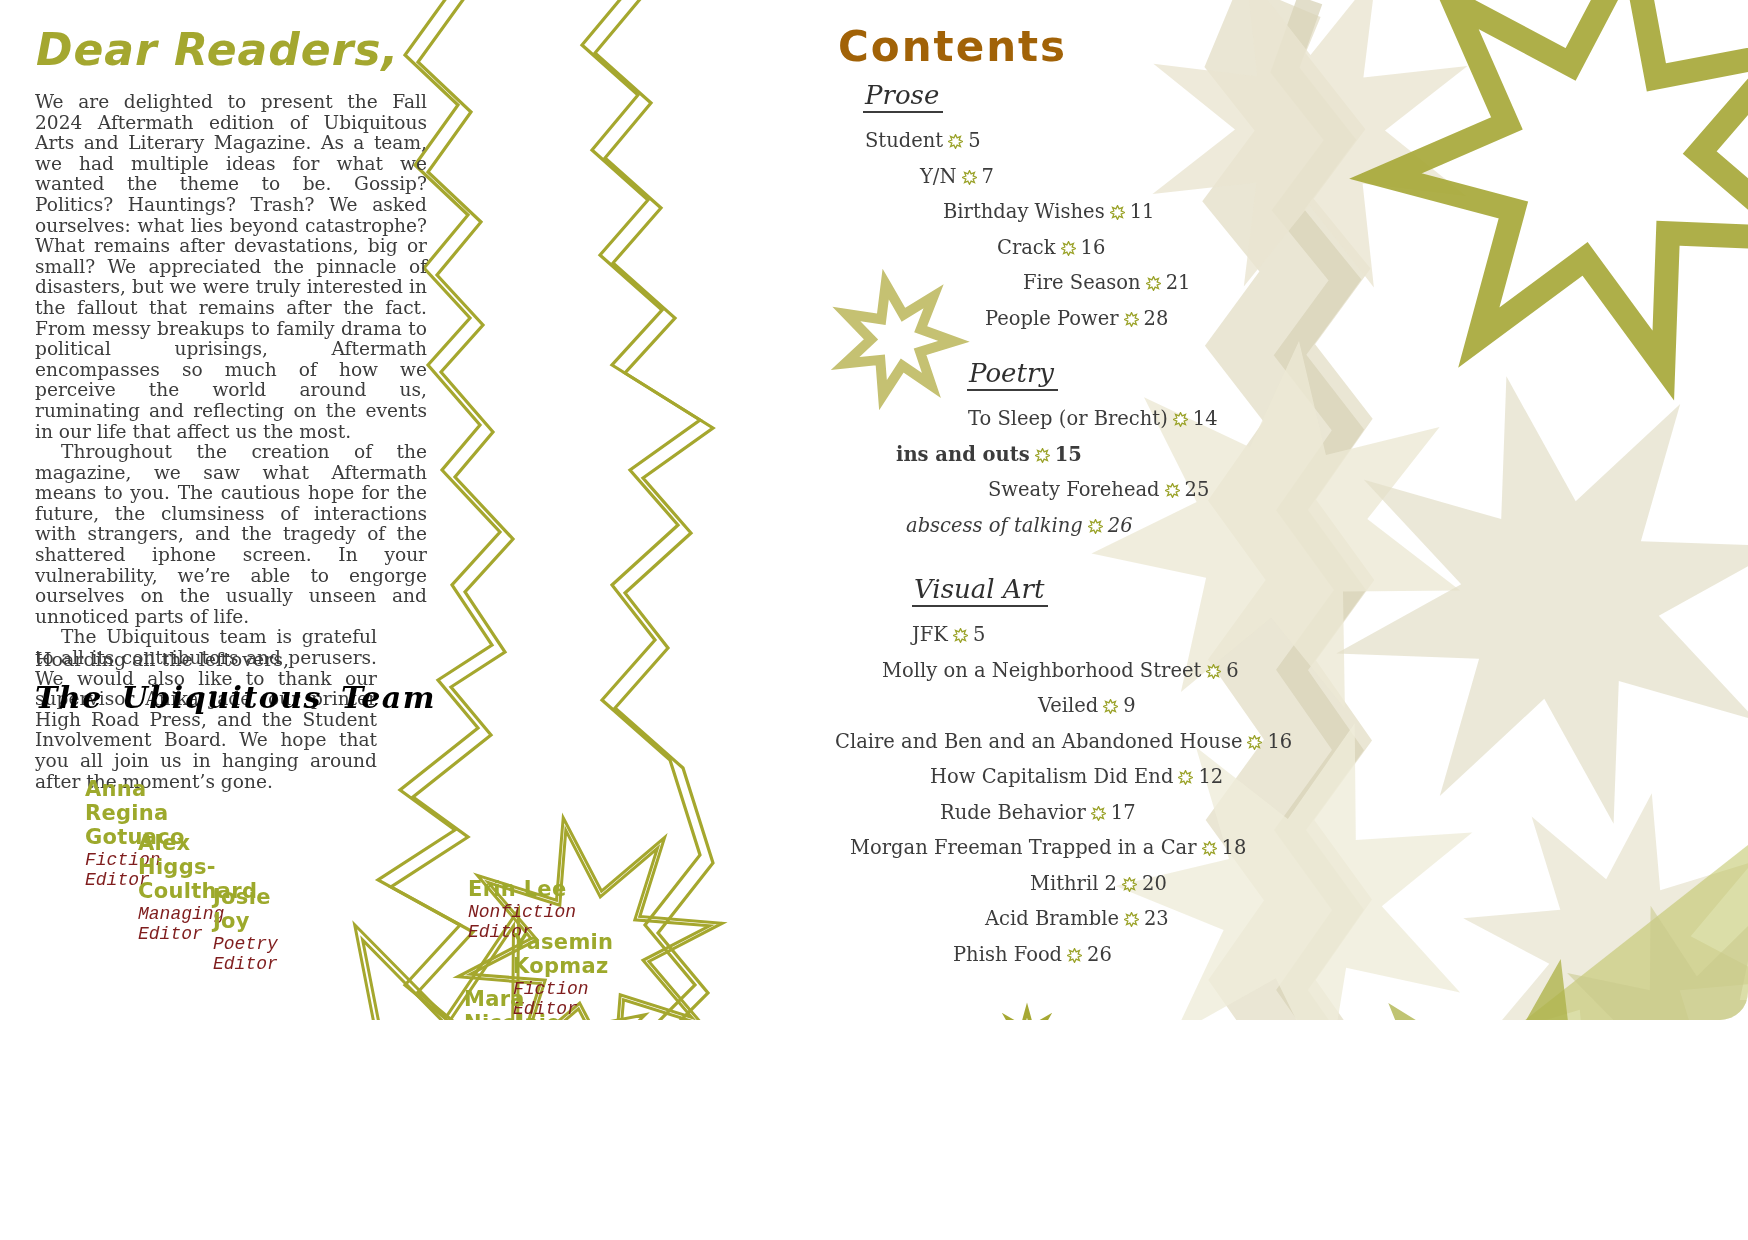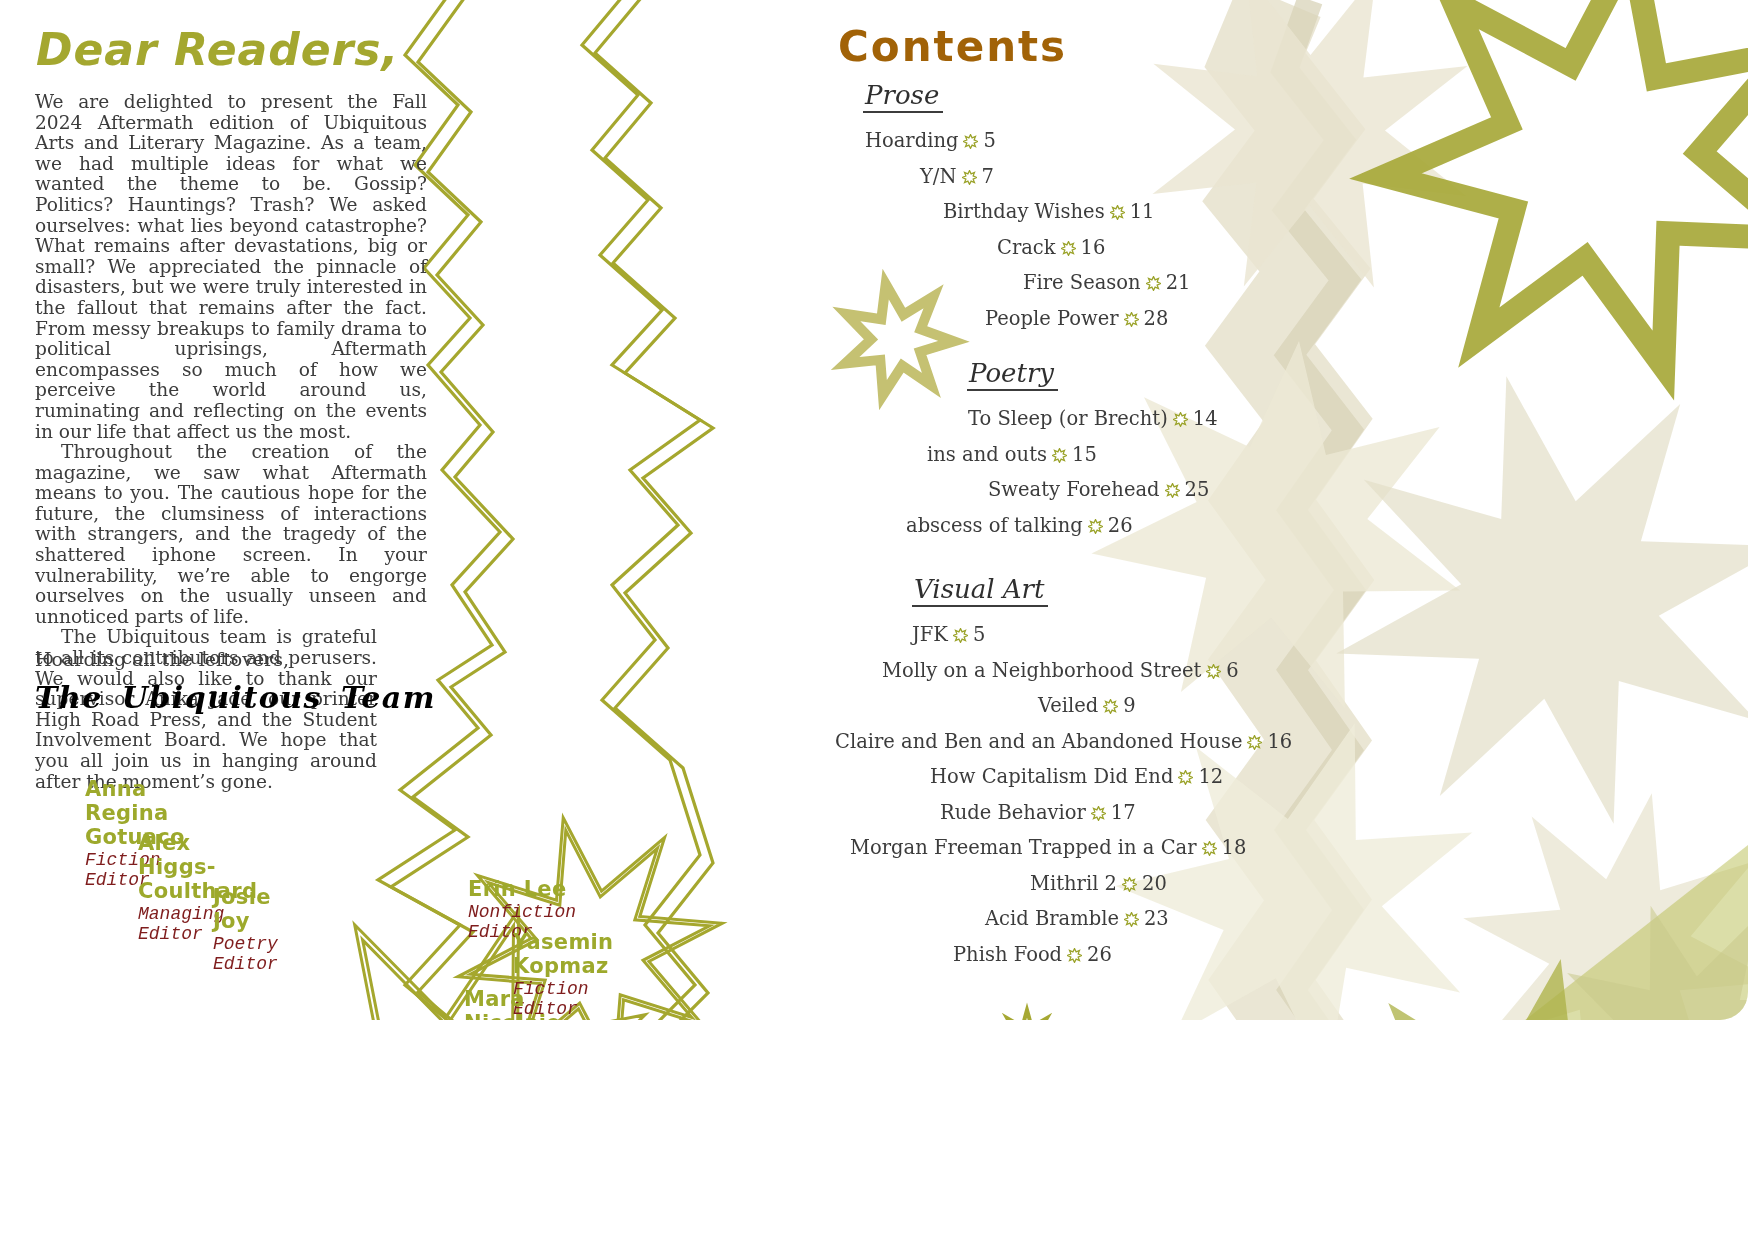--- a/index.html
+++ b/index.html
@@ -51,23 +51,23 @@
   .toc-item{font-size:19.5px;line-height:35.5px;white-space:nowrap;color:#3c3c3c;}
   .toc-item .star-ic{vertical-align:-2px;margin:0 5px;}
   
   .toc-sec-0 .toc-item:nth-child(2){margin-left:30px;}
   .toc-sec-0 .toc-item:nth-child(3){margin-left:85px;}
   .toc-sec-0 .toc-item:nth-child(4){margin-left:108px;}
   .toc-sec-0 .toc-item:nth-child(5){margin-left:162px;}
   .toc-sec-0 .toc-item:nth-child(6){margin-left:188px;}
   .toc-sec-0 .toc-item:nth-child(7){margin-left:150px;}
   .toc-sec-1 .toc-item:nth-child(2){margin-left:133px;}
-  .toc-sec-1 .toc-item:nth-child(3){margin-left:92px;}
+  .toc-sec-1 .toc-item:nth-child(3){margin-left:61px;font-weight:bold;}
   .toc-sec-1 .toc-item:nth-child(4){margin-left:153px;}
-  .toc-sec-1 .toc-item:nth-child(5){margin-left:71px;}
+  .toc-sec-1 .toc-item:nth-child(5){margin-left:71px;font-style:italic;}
   .toc-sec-2 .toc-item:nth-child(2){margin-left:77px;}
   .toc-sec-2 .toc-item:nth-child(3){margin-left:47px;}
   .toc-sec-2 .toc-item:nth-child(4){margin-left:203px;}
   .toc-sec-2 .toc-item:nth-child(5){margin-left:0px;}
   .toc-sec-2 .toc-item:nth-child(6){margin-left:95px;}
   .toc-sec-2 .toc-item:nth-child(7){margin-left:105px;}
   .toc-sec-2 .toc-item:nth-child(8){margin-left:15px;}
   .toc-sec-2 .toc-item:nth-child(9){margin-left:195px;}
   .toc-sec-2 .toc-item:nth-child(10){margin-left:150px;}
   .toc-sec-2 .toc-item:nth-child(11){margin-left:118px;}
@@ -151,21 +151,21 @@
         <div class="ed-name">Mara Nicolaie</div>
         <div class="ed-role">Creative Director</div>
       </div>
     </div>
 
   <div class="layer pageno left">2</div>
 
   <h1 class="layer contents-heading">Contents</h1>
 
   <div id="toc">
-      <div class="layer toc-section toc-sec-0"><div class="toc-header">Prose</div><div class="toc-item"><span>Hoarding</span><svg class="star-ic" width="15" height="15" viewBox="0 0 24 24">
+      <div class="layer toc-section toc-sec-0"><div class="toc-header">Prose</div><div class="toc-item"><span>Student</span><svg class="star-ic" width="15" height="15" viewBox="0 0 24 24">
             <polygon fill="#ffffff" stroke="#9aa228" stroke-width="2" points="12,1 14.6,6.2 20,3.9 17.8,9.4 23,12 17.8,14.6 20,20.1 14.6,17.8 12,23 9.4,17.8 4,20.1 6.2,14.6 1,12 6.2,9.4 4,3.9 9.4,6.2"></polygon>
           </svg><span>5</span></div><div class="toc-item"><span>Y/N</span><svg class="star-ic" width="15" height="15" viewBox="0 0 24 24">
             <polygon fill="#ffffff" stroke="#9aa228" stroke-width="2" points="12,1 14.6,6.2 20,3.9 17.8,9.4 23,12 17.8,14.6 20,20.1 14.6,17.8 12,23 9.4,17.8 4,20.1 6.2,14.6 1,12 6.2,9.4 4,3.9 9.4,6.2"></polygon>
           </svg><span>7</span></div><div class="toc-item"><span>Birthday Wishes</span><svg class="star-ic" width="15" height="15" viewBox="0 0 24 24">
             <polygon fill="#ffffff" stroke="#9aa228" stroke-width="2" points="12,1 14.6,6.2 20,3.9 17.8,9.4 23,12 17.8,14.6 20,20.1 14.6,17.8 12,23 9.4,17.8 4,20.1 6.2,14.6 1,12 6.2,9.4 4,3.9 9.4,6.2"></polygon>
           </svg><span>11</span></div><div class="toc-item"><span>Crack</span><svg class="star-ic" width="15" height="15" viewBox="0 0 24 24">
             <polygon fill="#ffffff" stroke="#9aa228" stroke-width="2" points="12,1 14.6,6.2 20,3.9 17.8,9.4 23,12 17.8,14.6 20,20.1 14.6,17.8 12,23 9.4,17.8 4,20.1 6.2,14.6 1,12 6.2,9.4 4,3.9 9.4,6.2"></polygon>
           </svg><span>16</span></div><div class="toc-item"><span>Fire Season</span><svg class="star-ic" width="15" height="15" viewBox="0 0 24 24">
             <polygon fill="#ffffff" stroke="#9aa228" stroke-width="2" points="12,1 14.6,6.2 20,3.9 17.8,9.4 23,12 17.8,14.6 20,20.1 14.6,17.8 12,23 9.4,17.8 4,20.1 6.2,14.6 1,12 6.2,9.4 4,3.9 9.4,6.2"></polygon>
           </svg><span>21</span></div><div class="toc-item"><span>People Power</span><svg class="star-ic" width="15" height="15" viewBox="0 0 24 24">

